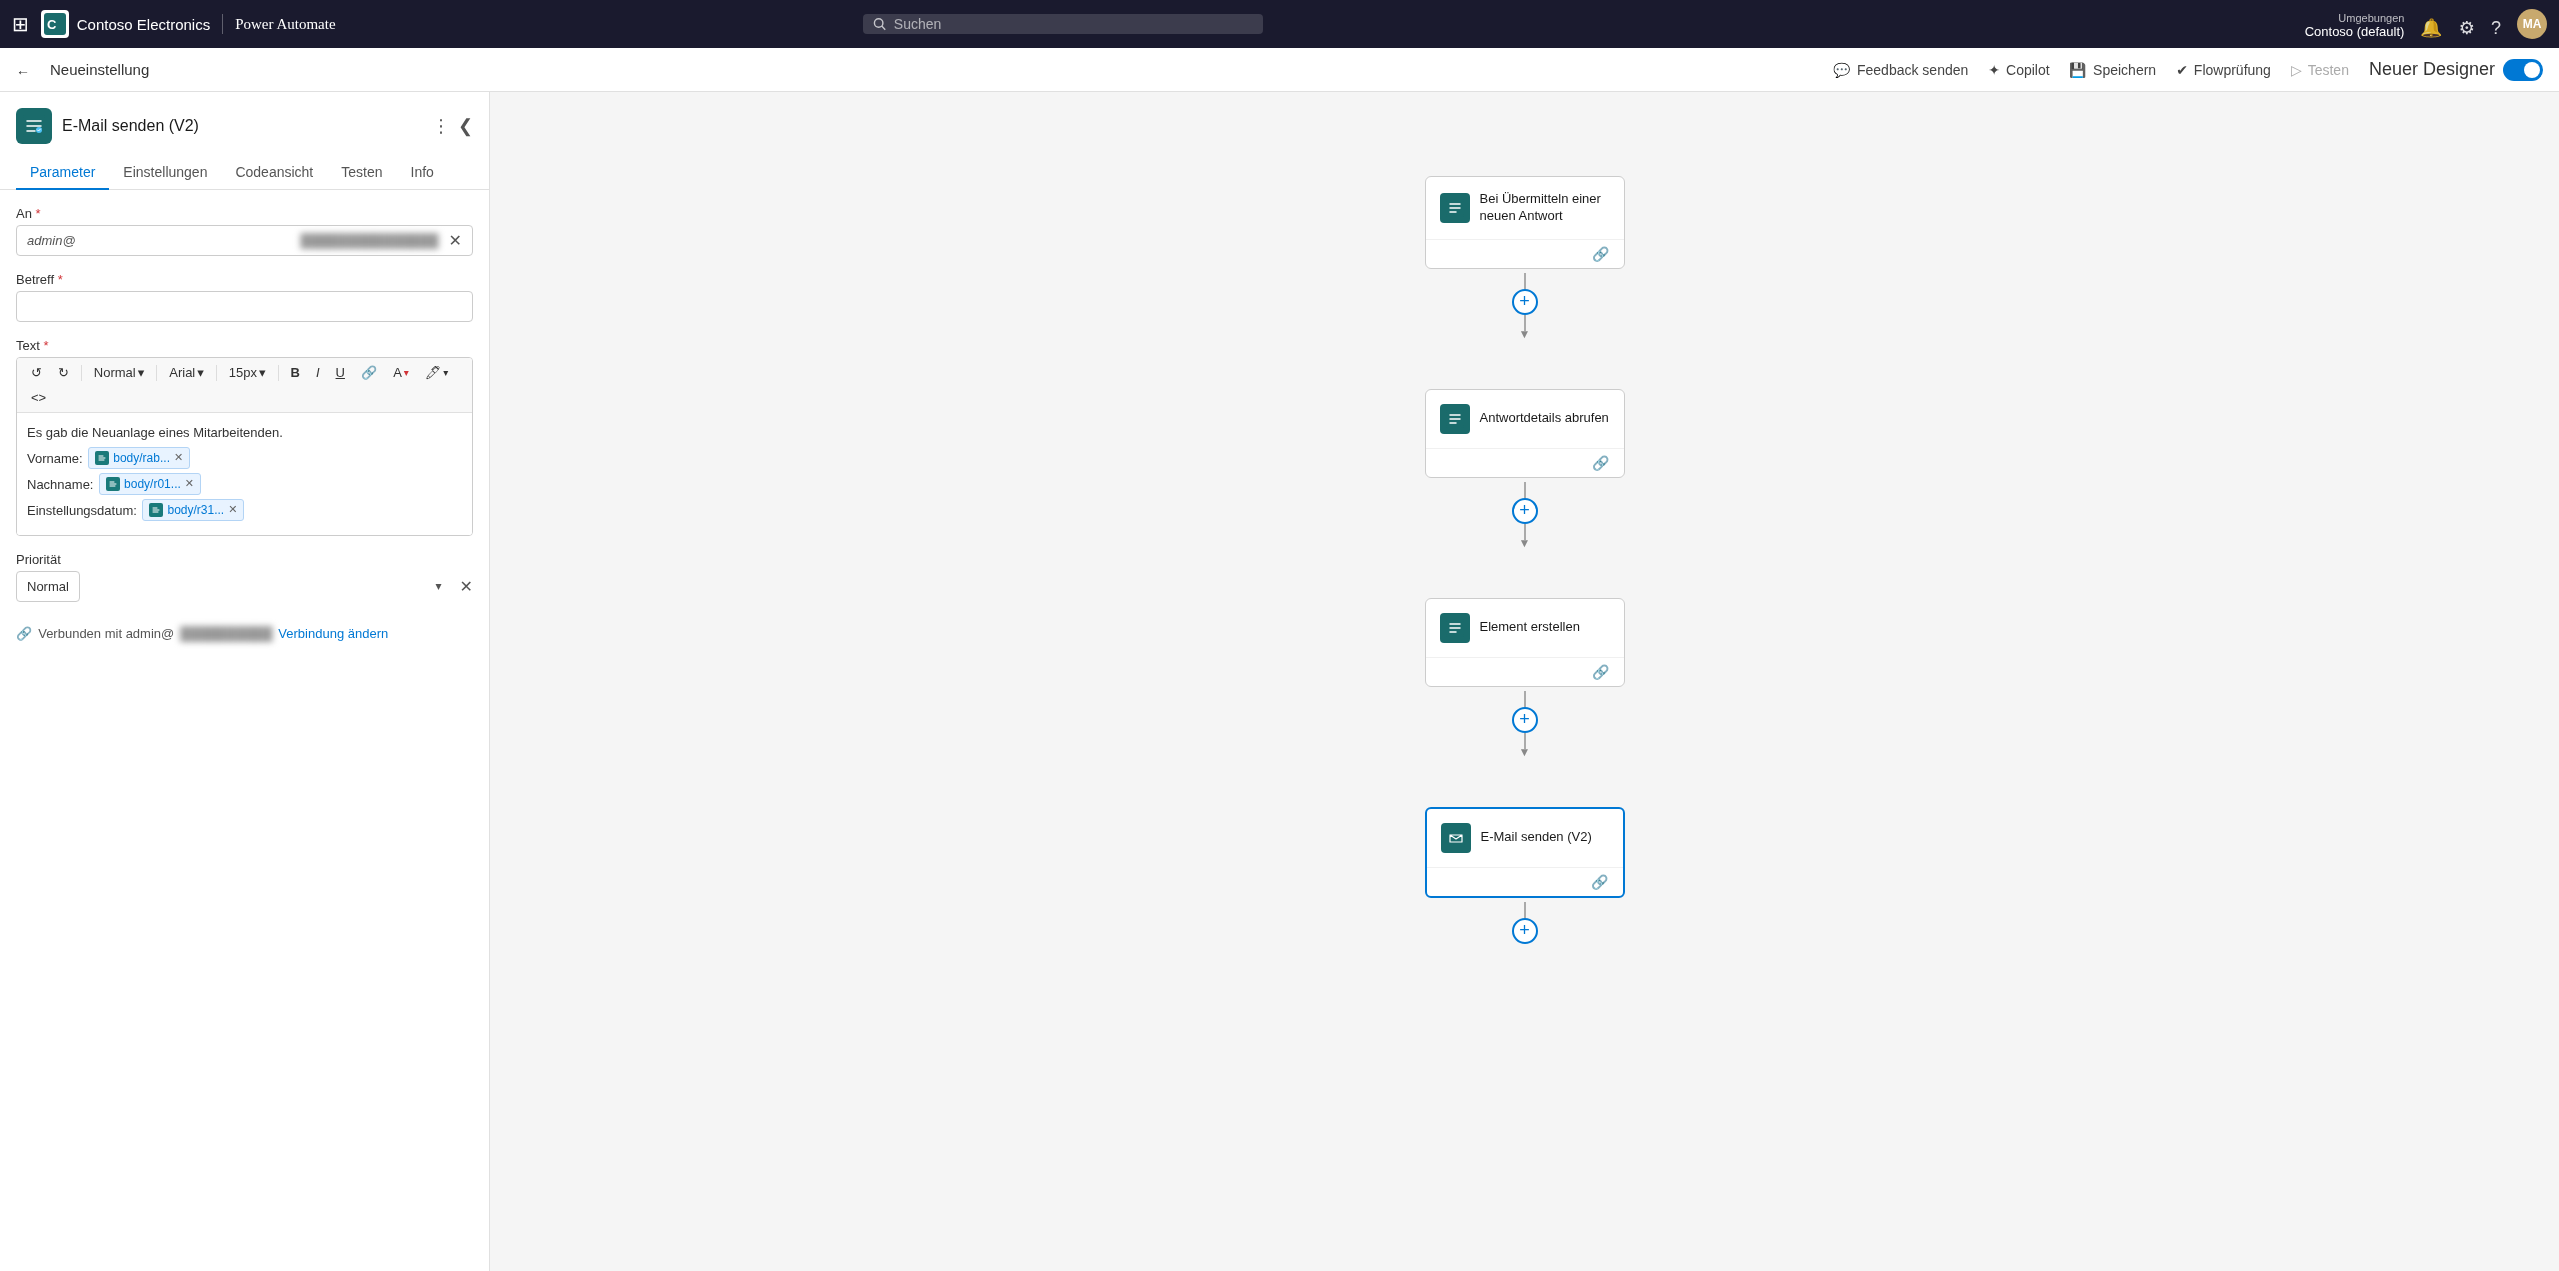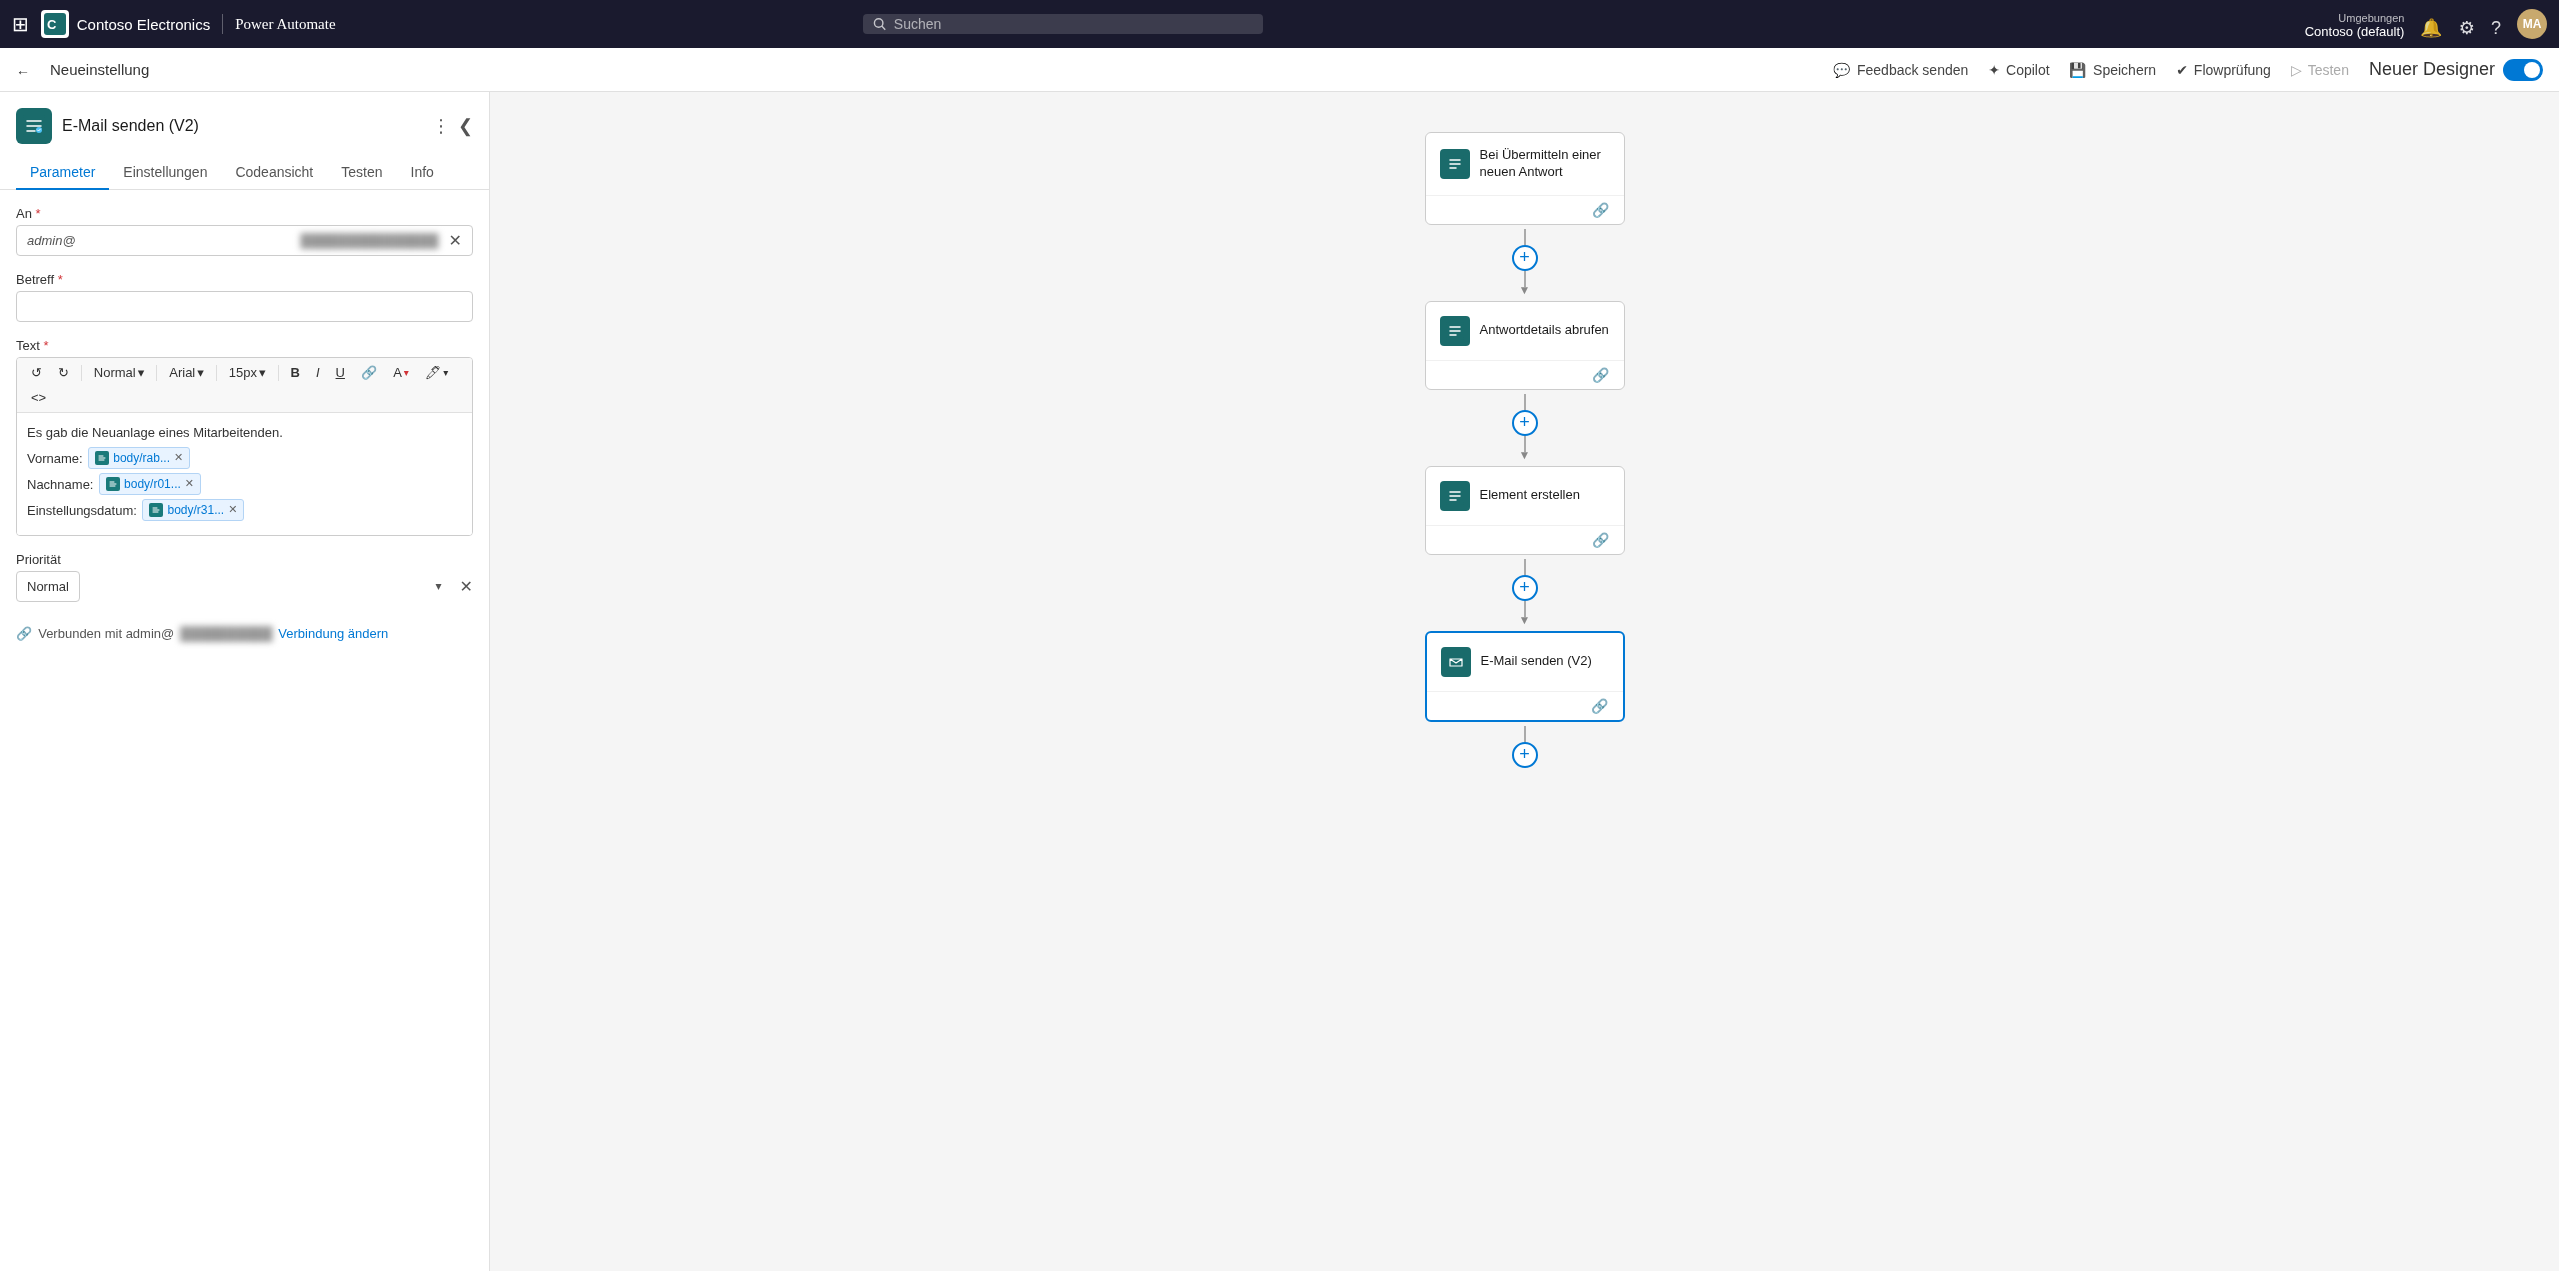--- a/index.html
+++ b/index.html
@@ -201,21 +201,21 @@
       display: flex; justify-content: center; align-items: flex-start;
       padding: 40px;
     }
     .flow-diagram {
       display: flex; flex-direction: column; align-items: center; gap: 0;
     }
 
     
     .flow-node {
       width: 200px; background: #fff; border: 1px solid #ccc;
-      border-radius: 6px; cursor: pointer; position: relative;
+      border-radius: 6px; cursor: pointer; position: relative; margin-top: 44px;
     }
     .flow-node.active { border: 2px solid #0078d4; }
     .flow-node-inner {
       display: flex; align-items: center; gap: 10px; padding: 14px;
     }
     .flow-node-icon {
       width: 30px; height: 30px; background: #1a6b6b; border-radius: 4px;
       display: flex; align-items: center; justify-content: center; flex-shrink: 0;
     }
     .flow-node-icon svg { width: 18px; height: 18px; }

